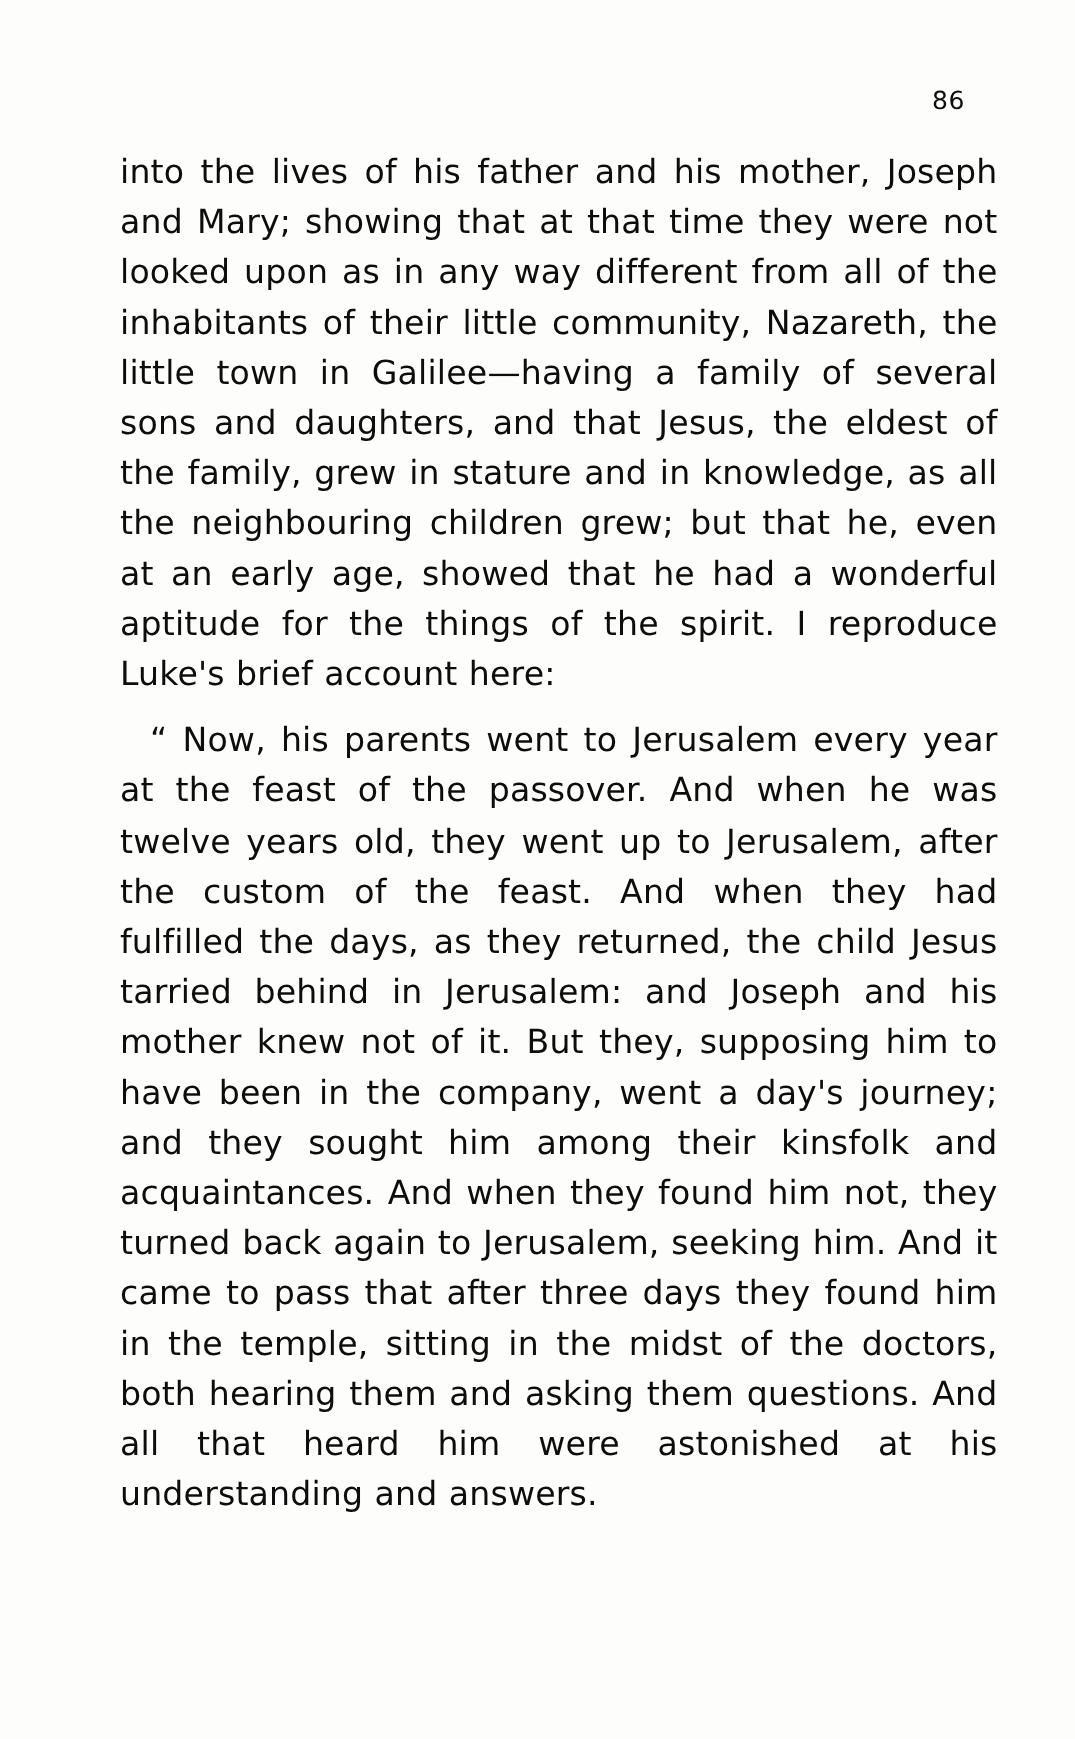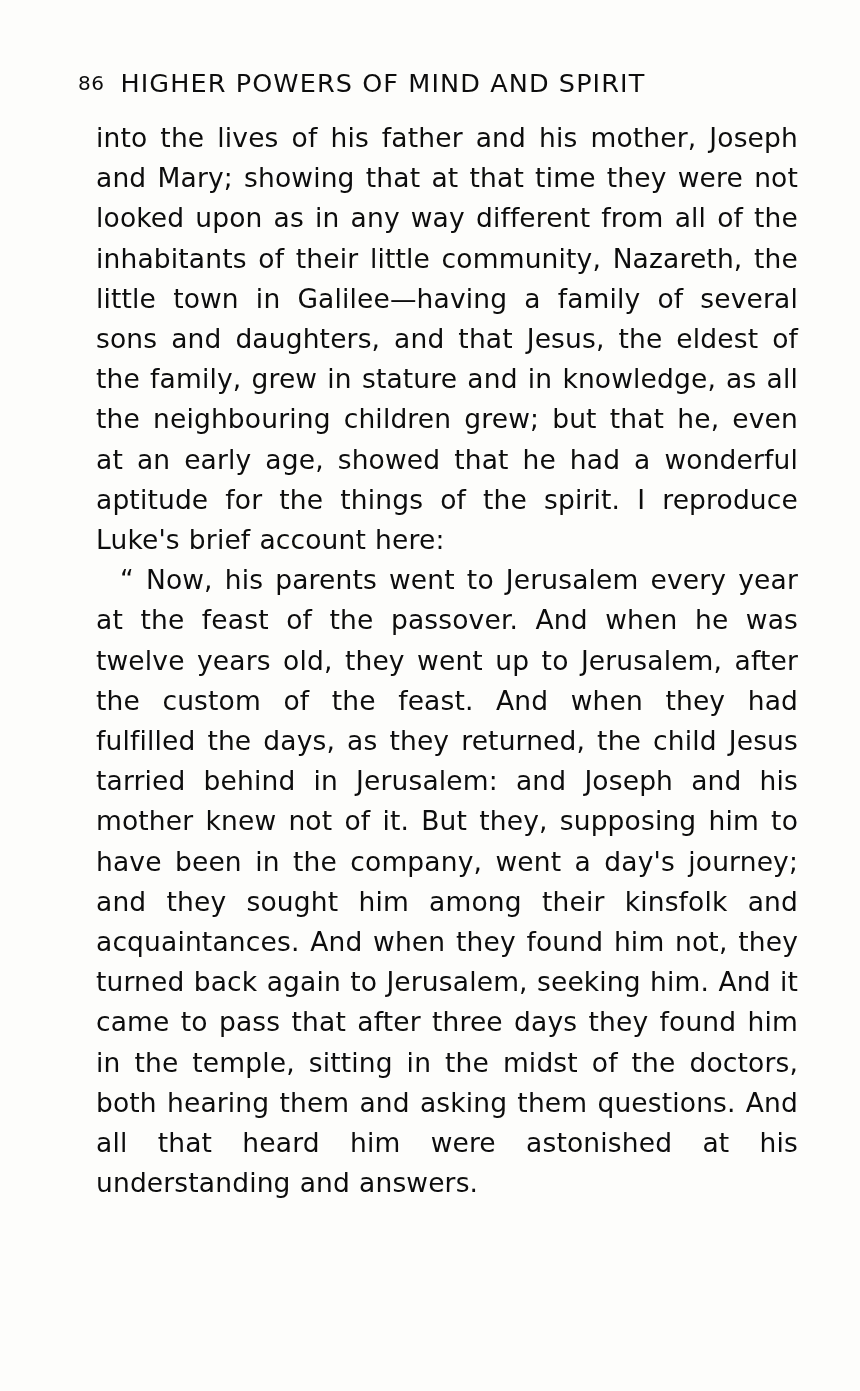--- a/index.html
+++ b/index.html
@@ -19,21 +19,22 @@
     width: 860px;
     height: 1391px;
     background: #fdfdfb;
   }
   .page-header {
     position: absolute;
     top: 68px;
     left: 78px;
     right: 72px;
     display: flex;
-    align-items: center;
+    align-items: flex-end;
+    flex-direction: column;
   }
   .folio {
     font-size: 20px;
     letter-spacing: 0.5px;
     margin-right: 16px;
     white-space: nowrap;
   }
   .running-head {
     font-size: 25.5px;
     letter-spacing: 1.1px;
@@ -51,40 +52,39 @@
     line-height: 40.2px;
     text-align: justify;
     text-justify: inter-word;
     letter-spacing: 0.15px;
     word-spacing: 0.5px;
   }
   .para.indent {
     text-indent: 24px;
   }
   .para + .para {
-    margin-top: 0;
+    margin-top: 13px;
   }
   
   .para:after {
     content: "";
     display: inline-block;
     width: 100%;
   }
   .para.last:after {
     display: none;
   }
 </style>
 </head>
 <body>
 
 <div class="page">
 
   <div class="page-header">
     <span class="folio">86</span>
-    <span class="running-head">HIGHER POWERS OF MIND AND SPIRIT</span>
   </div>
 
   <div class="body-text">
     <p class="para last">into the lives of his father and his mother, Joseph and Mary; showing that at that time they were not looked upon as in any way different from all of the inhabitants of their little community, Nazareth, the little town in Galilee—having a family of several sons and daughters, and that Jesus, the eldest of the family, grew in stature and in knowledge, as all the neighbouring children grew; but that he, even at an early age, showed that he had a wonderful aptitude for the things of the spirit.  I reproduce Luke's brief account here:</p>
     <p class="para indent last">“ Now, his parents went to Jerusalem every year at the feast of the passover.  And when he was twelve years old, they went up to Jerusalem, after the custom of the feast.  And when they had fulfilled the days, as they returned, the child Jesus tarried behind in Jerusalem: and Joseph and his mother knew not of it.  But they, supposing him to have been in the company, went a day's journey; and they sought him among their kinsfolk and acquaintances.  And when they found him not, they turned back again to Jerusalem, seeking him.  And it came to pass that after three days they found him in the temple, sitting in the midst of the doctors, both hearing them and asking them questions.  And all that heard him were astonished at his understanding and answers.</p>
   </div>
 
 </div>
 
 </body></html>

